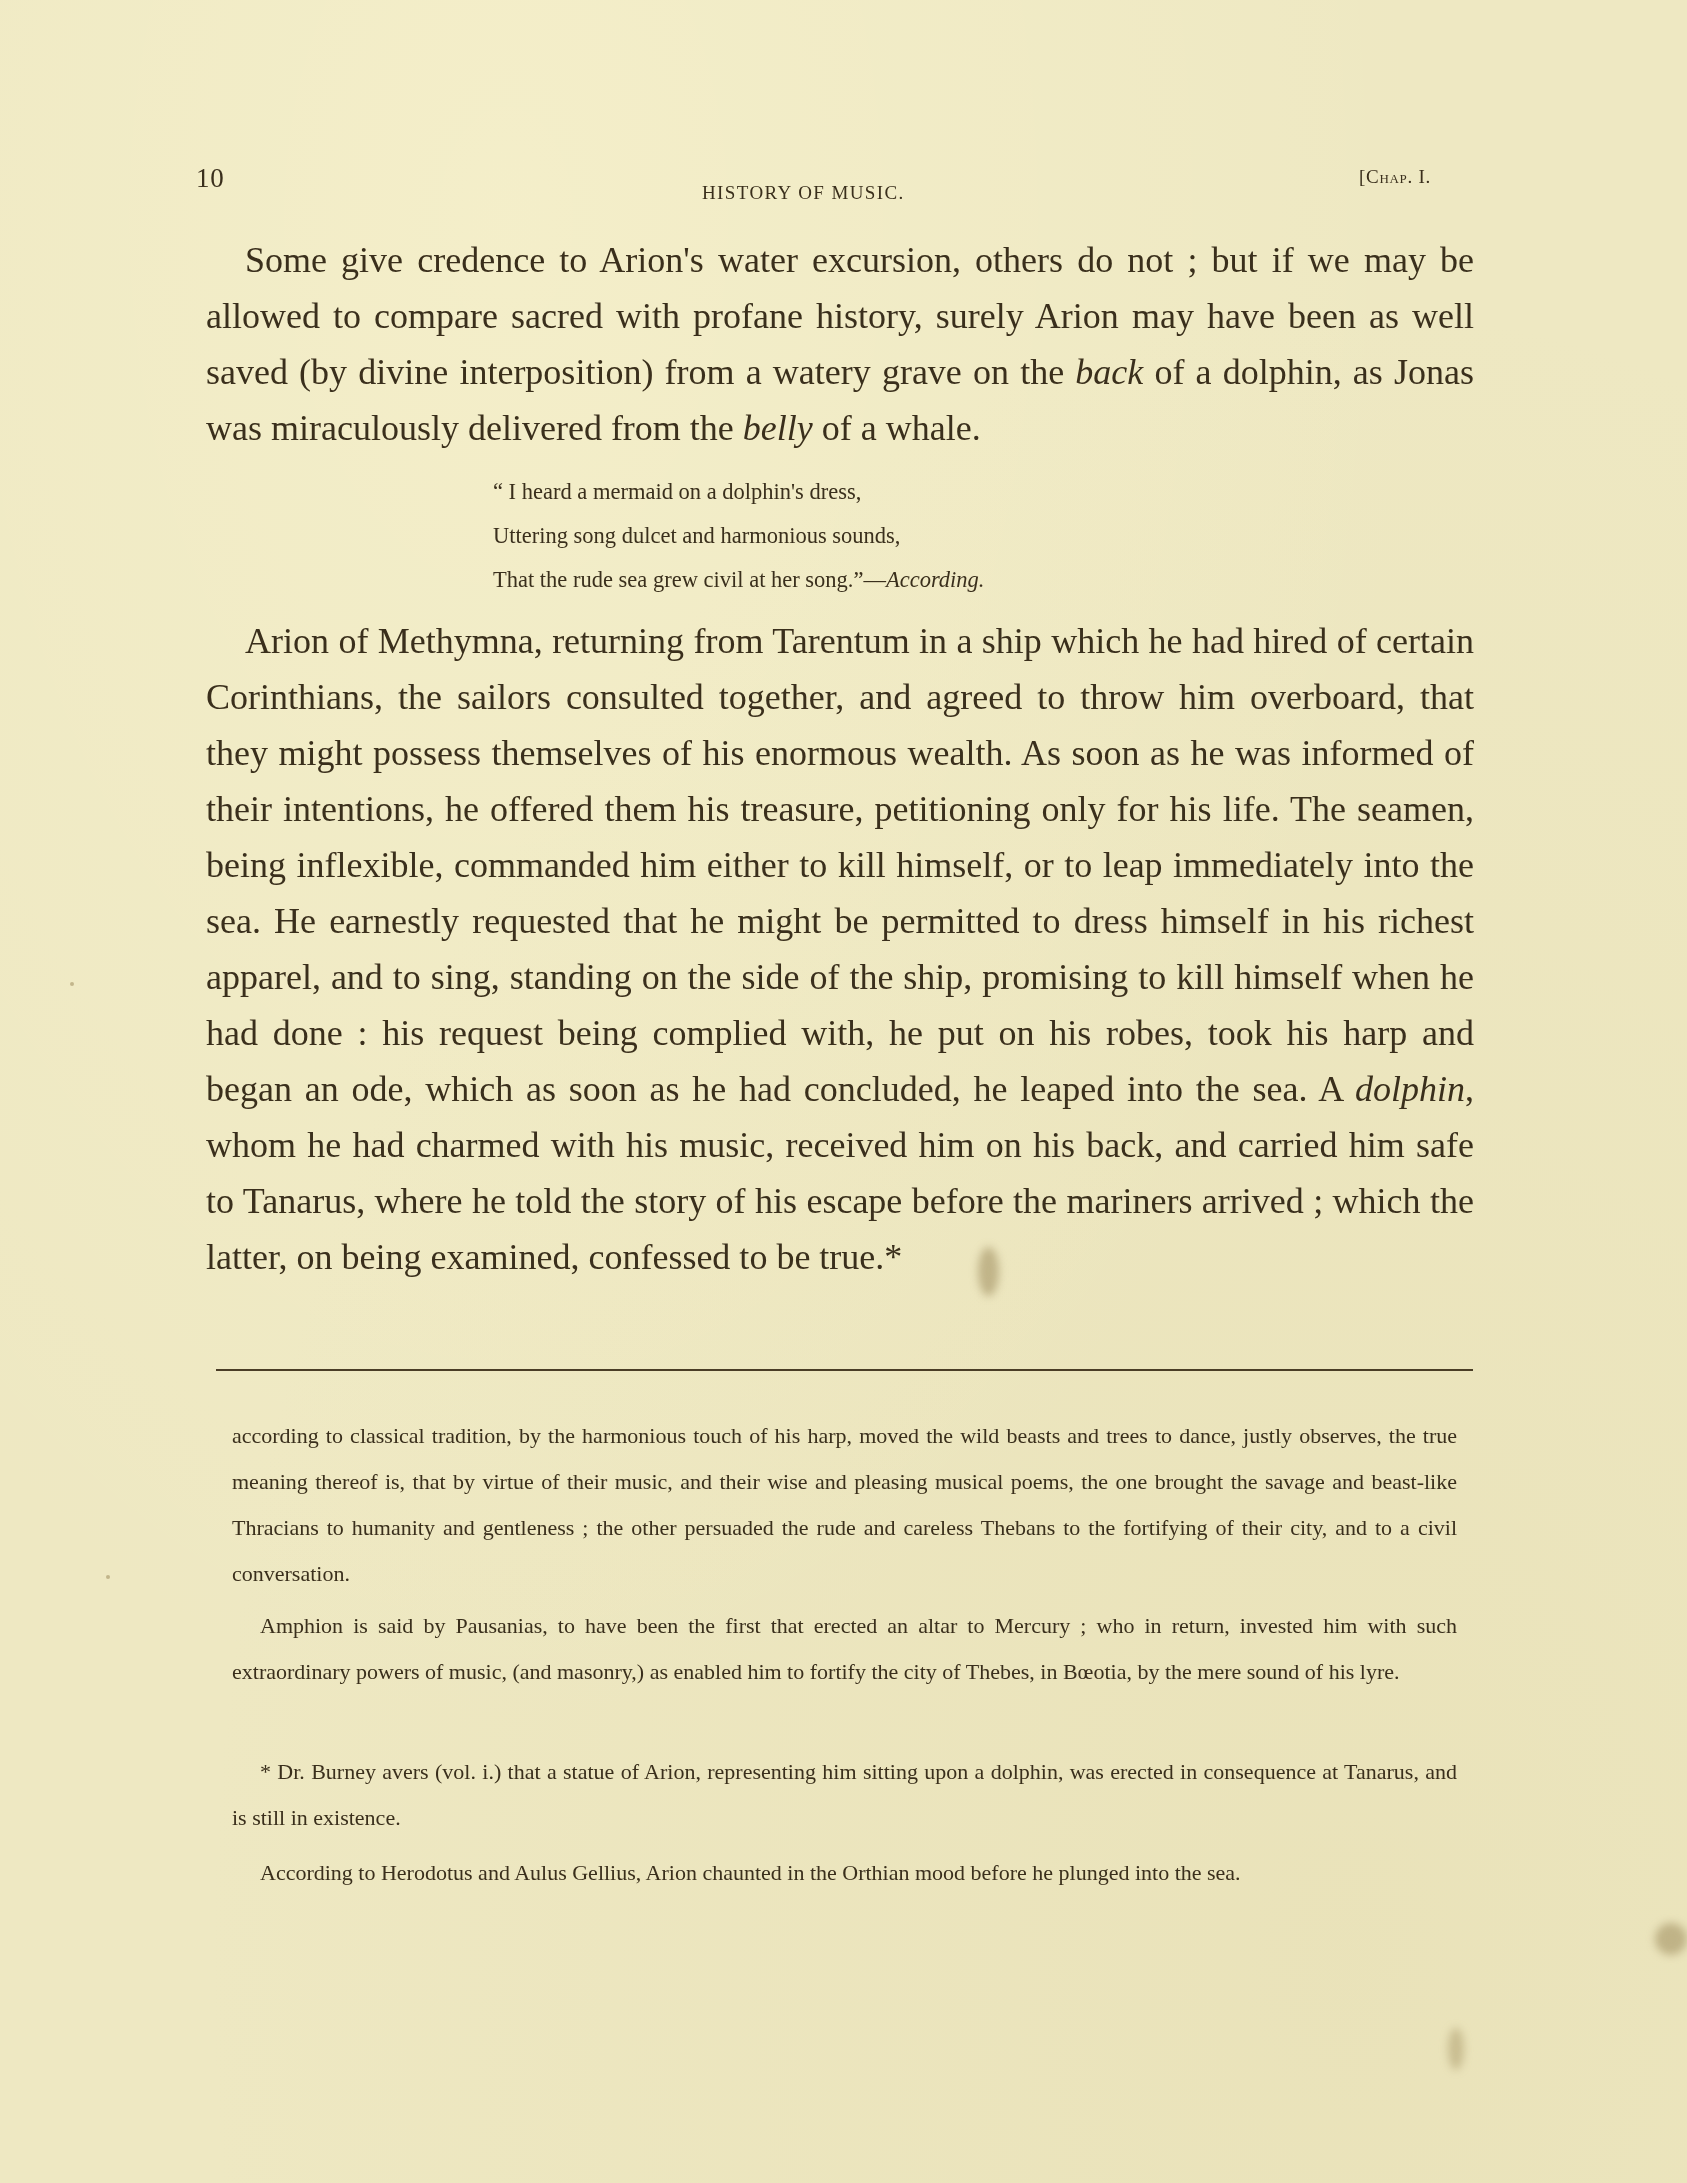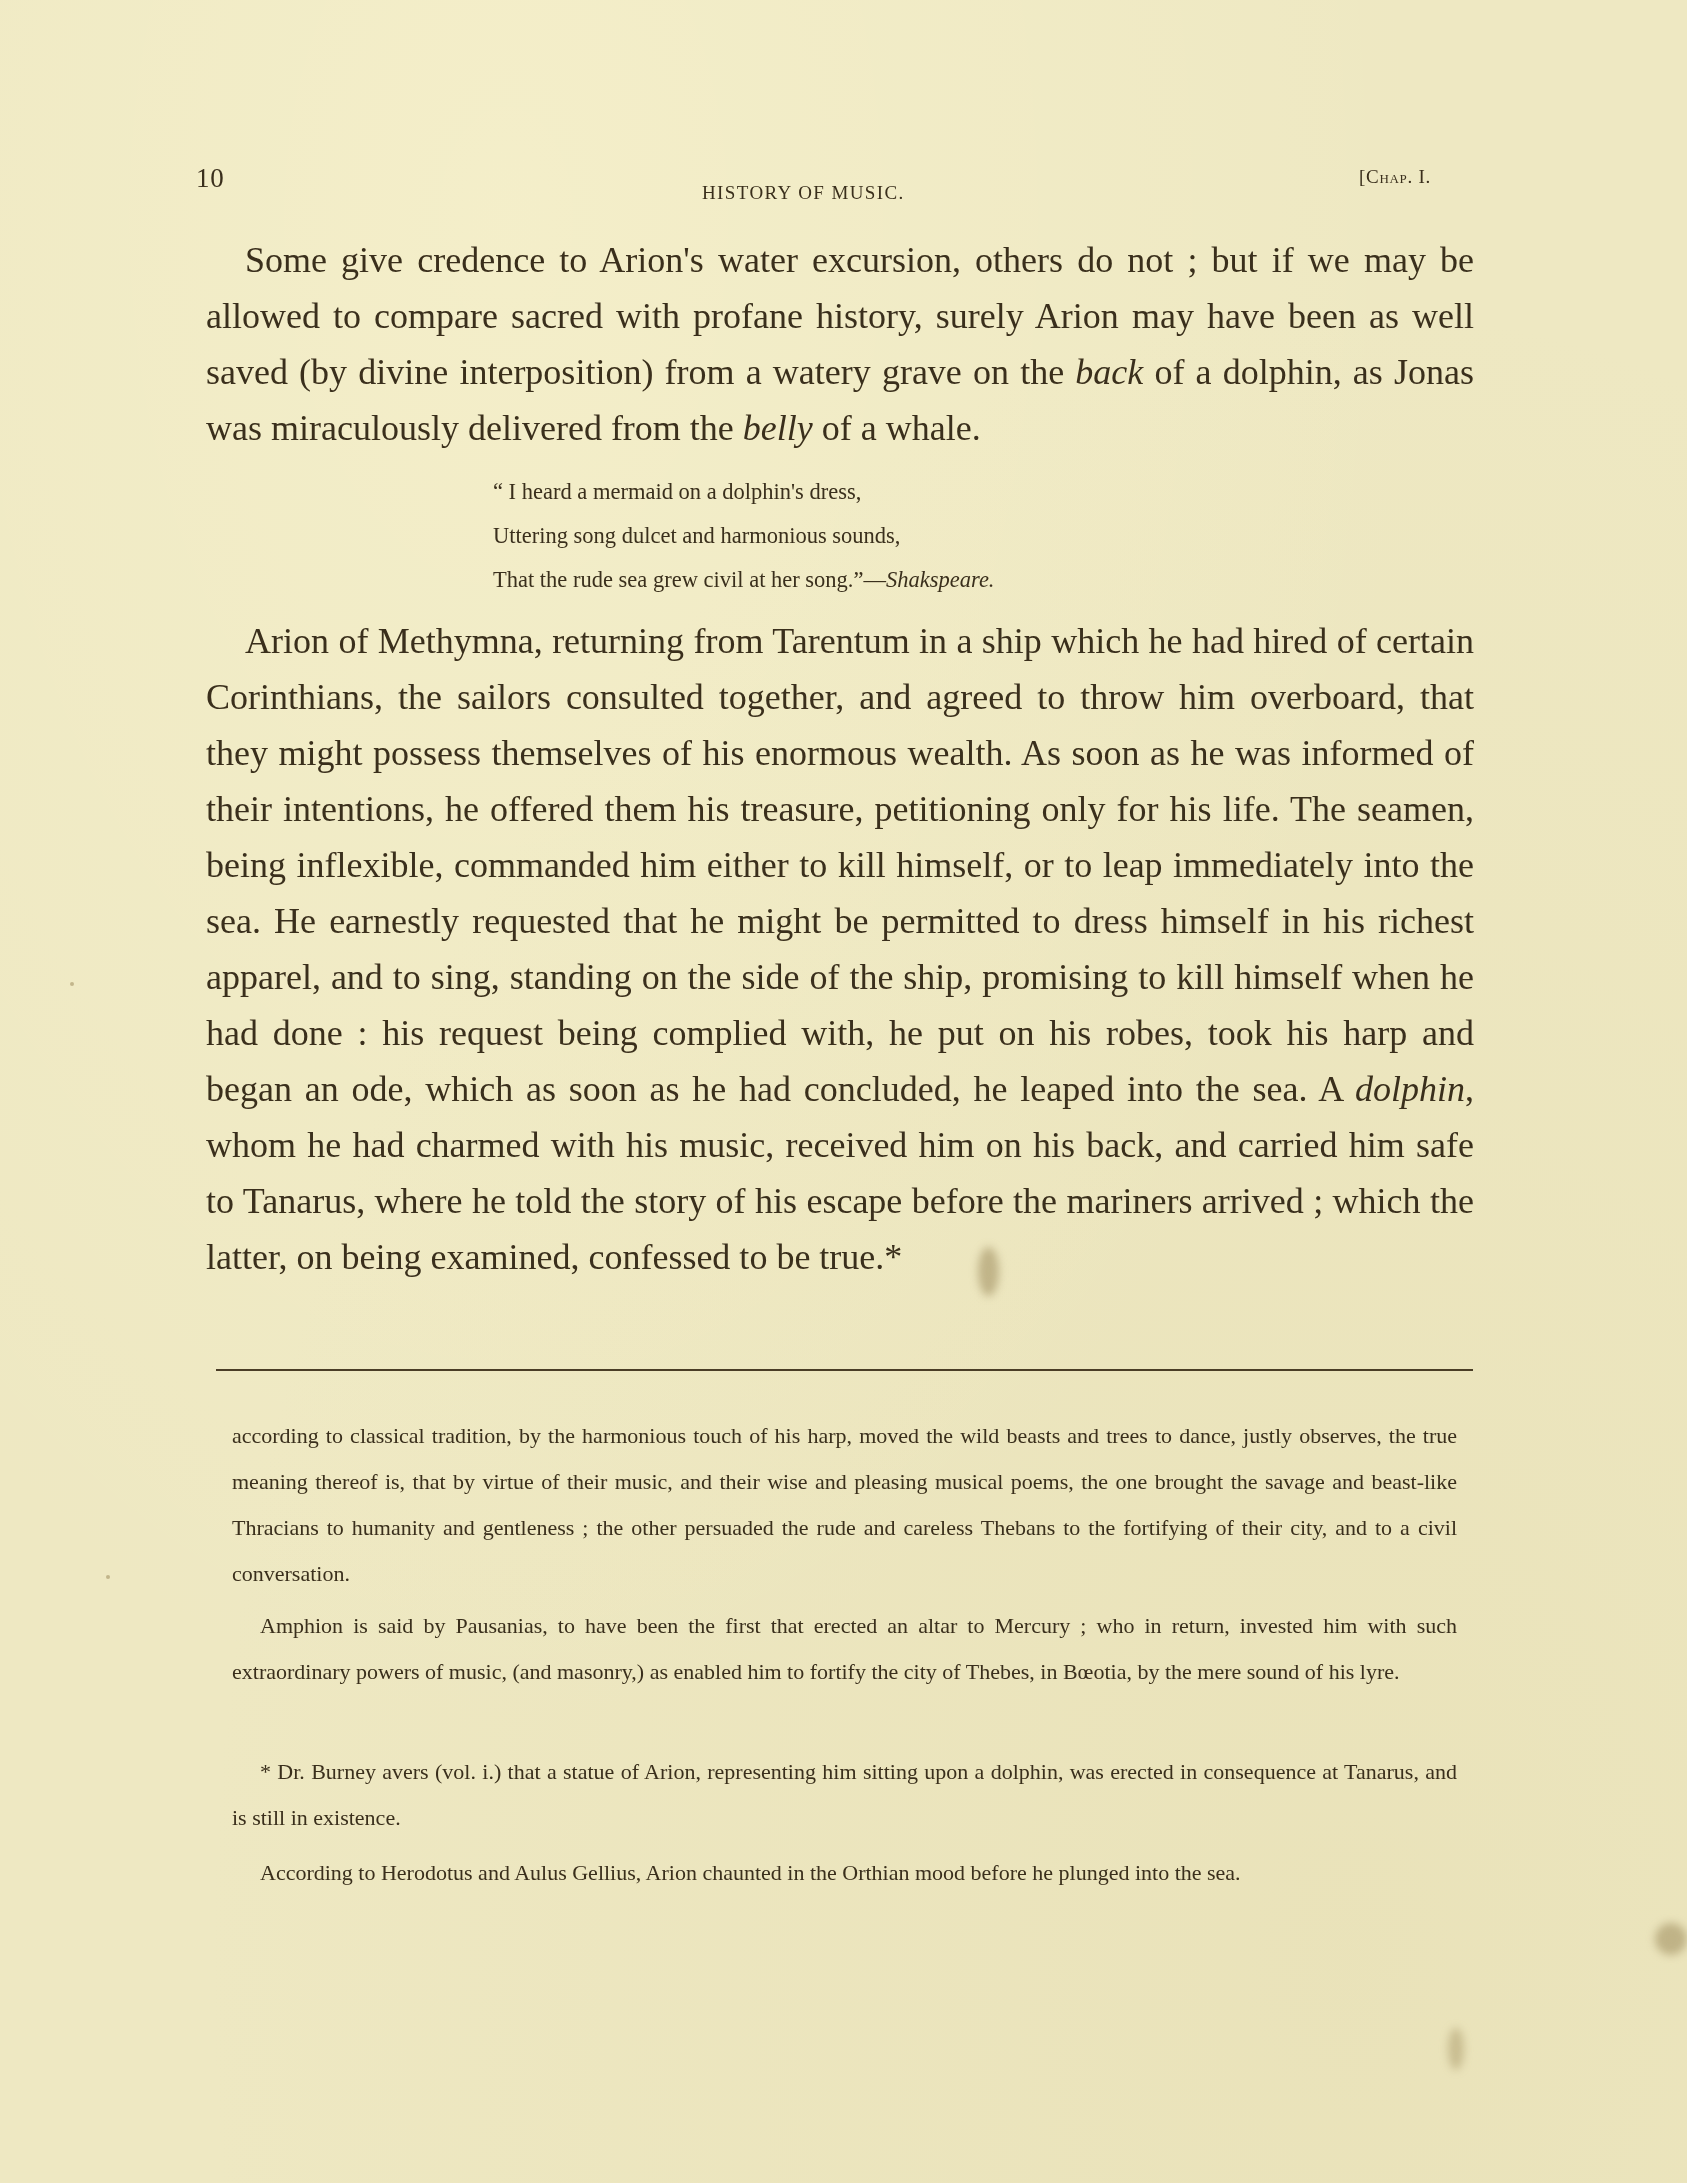--- a/index.html
+++ b/index.html
@@ -128,21 +128,21 @@
   <span class="chapter-ref">[Chap. I.</span>
 </header>
 
 <section class="body-text para-1">
   <p><span>Some give credence to Arion's water excursion, others do not ; but if we may be allowed to compare sacred with profane history, surely Arion may have been as well saved (by divine interposition) from a watery grave on the </span><em>back</em><span> of a dolphin, as Jonas was miraculously delivered from the </span><em>belly</em><span> of a whale.</span></p>
 </section>
 
 <blockquote class="verse" style="margin:0;">
   <span class="verse-line">“ I heard a mermaid on a dolphin's dress,</span>
   <span class="verse-line">Uttering song dulcet and harmonious sounds,</span>
-  <span class="verse-line"><span>That the rude sea grew civil at her song.”—</span><em>Shakspeare.</em></span>
+  <span class="verse-line"><span>That the rude sea grew civil at her song.”—</span><em>According.</em></span>
 </blockquote>
 
 <section class="body-text para-2">
   <p><span>Arion of Methymna, returning from Tarentum in a ship which he had hired of certain Corinthians, the sailors consulted together, and agreed to throw him overboard, that they might possess themselves of his enormous wealth.  As soon as he was informed of their intentions, he offered them his treasure, petitioning only for his life.  The seamen, being inflexible, commanded him either to kill himself, or to leap immediately into the sea.  He earnestly requested that he might be permitted to dress himself in his richest apparel, and to sing, standing on the side of the ship, promising to kill himself when he had done : his request being complied with, he put on his robes, took his harp and began an ode, which as soon as he had concluded, he leaped into the sea.  A </span><em>dolphin</em><span>, whom he had charmed with his music, received him on his back, and carried him safe to Tanarus, where he told the story of his escape before the mariners arrived ; which the latter, on being examined, confessed to be true.*</span></p>
 </section>
 
 <div class="footnote-rule"></div>
 
 <section class="footnotes fn-1">
   <p>according to classical tradition, by the harmonious touch of his harp, moved the wild beasts and trees to dance, justly observes, the true meaning thereof is, that by virtue of their music, and their wise and pleasing musical poems, the one brought the savage and beast-like Thracians to humanity and gentleness ; the other persuaded the rude and careless Thebans to the fortifying of their city, and to a civil conversation.</p>

